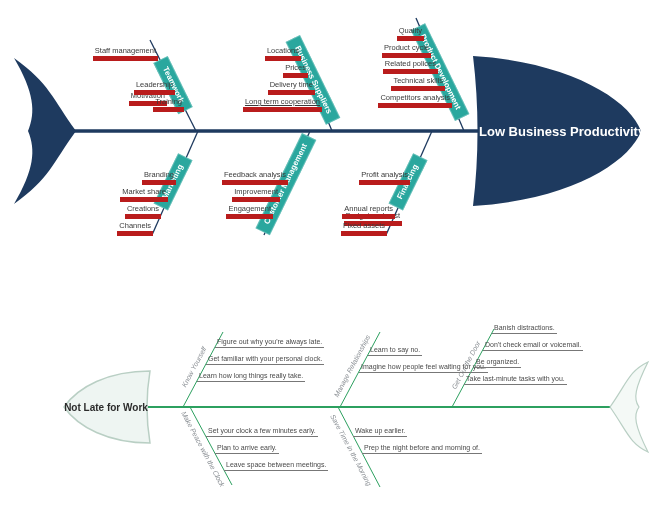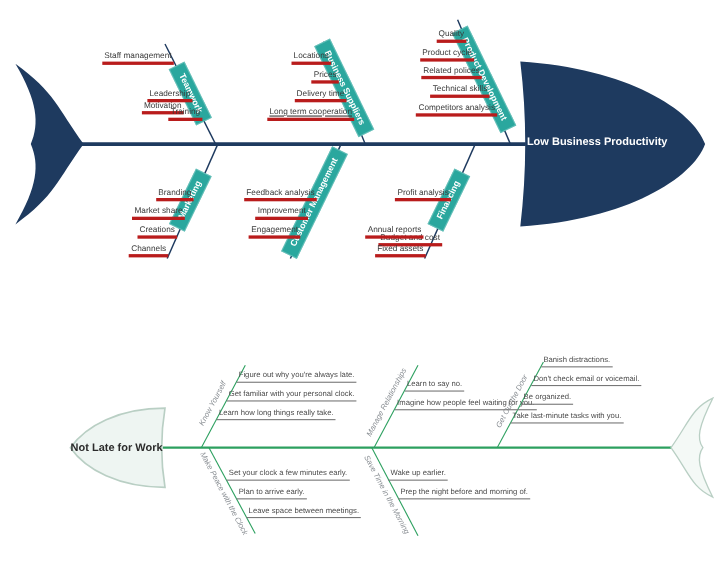--- a/index.html
+++ b/index.html
@@ -4,37 +4,37 @@
 <style>
   html,body { margin:0; padding:0; background:#ffffff; }
   #canvas {
     position:relative; width:650px; height:511px; background:#ffffff;
     font-family:"Liberation Sans", sans-serif; overflow:hidden;
   }
   #shapes { position:absolute; left:0; top:0; width:650px; height:511px; }
 
   .item {
     position:absolute; font-size:7.5px; color:#3a3a3a; line-height:9px;
-    border-bottom:3px solid #b91c1c; padding:0 2px 1px 2px; white-space:nowrap;
+    border-bottom:5px solid #b91c1c; padding:0 2px 1px 2px; white-space:nowrap;
   }
   .item.b { font-size:7px; color:#4a4a4a; border-bottom:1px solid #777; }
 
   .cat-teal {
     position:absolute; background:#2aa79e; color:#ffffff; font-weight:bold;
     font-size:8px; line-height:10px; padding:3px 9px; white-space:nowrap;
     box-shadow:0 0 0 1px rgba(255,255,255,0.25) inset;
   }
   .cat-italic {
     position:absolute; color:#8a8f94; font-style:italic; font-size:7px;
     white-space:nowrap;
   }
 
   .head-title-top {
     position:absolute; left:479px; top:124px; width:136px;
-    color:#ffffff; font-weight:bold; font-size:10px; white-space:nowrap;
+    color:#ffffff; font-weight:bold; font-size:13px; white-space:nowrap;
   }
   .head-title-bottom {
     position:absolute; left:64px; top:402px; width:84px; text-align:center;
     color:#2b2b2b; font-weight:600; font-size:10px; white-space:nowrap;
   }
 </style>
 </head>
 <body>
 
 <div id="canvas">
@@ -91,21 +91,21 @@
     <div class="item" style="right:482px;top:187px;">Market share</div>
     <div class="item" style="right:489px;top:204px;text-align:center;">Creations</div>
     <div class="item" style="right:497px;top:221px;">Channels</div>
 
     <div class="item" style="right:362px;top:170px;">Feedback analysis</div>
     <div class="item" style="right:370px;top:187px;">Improvement</div>
     <div class="item" style="right:377px;top:204px;">Engagement</div>
 
     <div class="item" style="right:240px;top:170px;">Profit analysis</div>
     <div class="item" style="right:248px;top:187px;margin-top:24px;">Budget and cost</div>
-    <div class="item" style="right:265px;top:204px;">Annual reports</div>
+    <div class="item" style="right:255px;top:204px;">Annual reports</div>
     <div class="item" style="right:263px;top:221px;">Fixed assets</div>
   </div>
 
   <div>
     <div class="head-title-bottom">Not Late for Work</div>
 
     <div class="cat-italic" style="left:194px;top:367px;transform:translate(-50%,-50%) rotate(-62deg);">Know Yourself</div>
     <div class="cat-italic" style="left:352px;top:366px;transform:translate(-50%,-50%) rotate(-62deg);">Manage Relationships</div>
     <div class="cat-italic" style="left:466px;top:365px;transform:translate(-50%,-50%) rotate(-62deg);">Get Out the Door</div>
     <div class="cat-italic" style="left:203px;top:449px;transform:translate(-50%,-50%) rotate(62deg);">Make Peace with the Clock</div>

